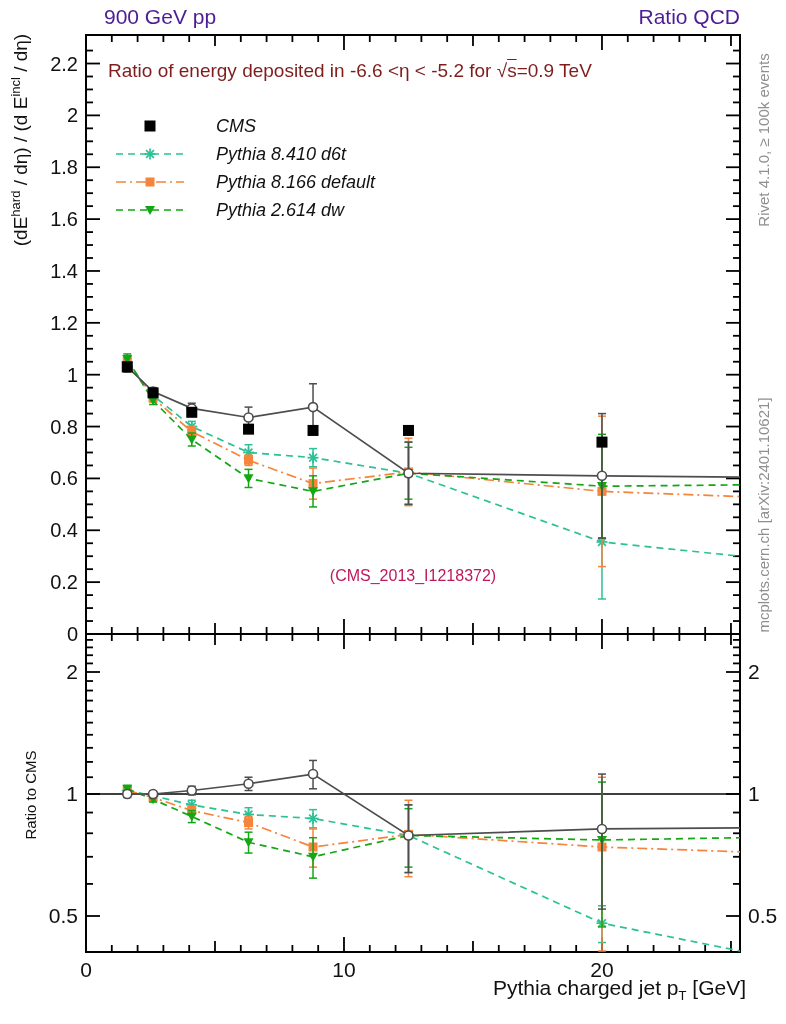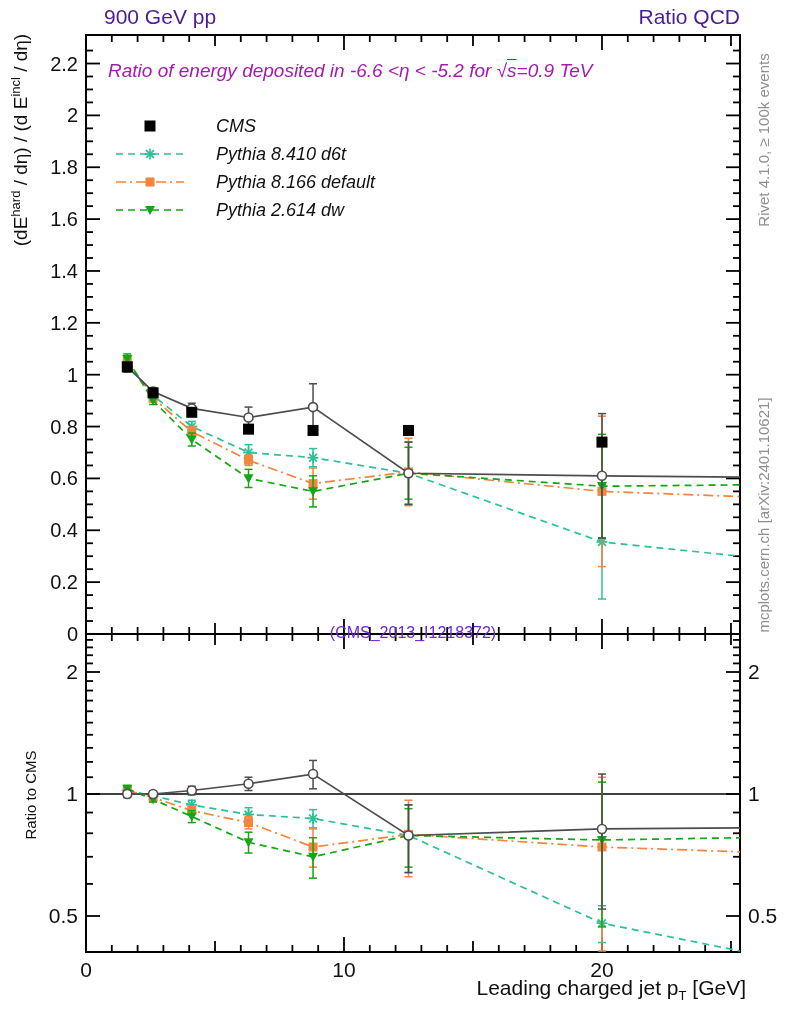--- a/index.html
+++ b/index.html
@@ -3,37 +3,37 @@
 <meta charset="utf-8">
 <style>
   html,body{margin:0;padding:0;background:#fff;}
   .page{position:relative;width:786px;height:1024px;background:#ffffff;overflow:hidden;
         font-family:"Liberation Sans", sans-serif;color:#111;}
   svg{position:absolute;left:0;top:0;}
   .overlay{position:absolute;white-space:nowrap;}
   .hdr{font-size:21px;color:#4c1d95;top:5px;}
   .hdr-left{left:104px;}
   .hdr-right{right:46px;}
-  .plot-title{left:108px;top:60px;font-size:19px;color:#a21caf;font-style:italic;}
+  .plot-title{left:108px;top:60px;font-size:19px;color:#7f1d1d;}
   .plot-title .ols{text-decoration:overline;}
   .legend{left:112px;top:109px;}
   .legend-row{display:flex;align-items:flex-end;height:28px;font-style:italic;}
   .legend-row svg{position:static;display:block;}
   .legend-label{margin-left:28px;font-size:18px;color:#111;}
   .ylabel-main{left:20px;top:140px;transform:translate(-50%,-50%) rotate(-90deg);
                font-size:19px;color:#111;}
   .ylabel-ratio{left:30px;top:795px;transform:translate(-50%,-50%) rotate(-90deg);
                 font-size:15px;color:#111;}
   .xtitle{right:40px;top:976px;font-size:21px;color:#111;}
   sup,sub{font-size:13px;}
   .credit{color:#8f8f8f;font-size:15px;transform:translate(-50%,-50%) rotate(-90deg);}
   .credit-top{left:763px;top:140px;}
   .credit-bottom{left:763px;top:515px;}
-  .watermark{left:86px;top:624px;width:654px;text-align:center;
-             font-size:16px;color:#6d28d9;}
+  .watermark{left:86px;top:567px;width:654px;text-align:center;
+             font-size:16px;color:#be185d;}
 </style>
 </head>
 <body>
 
 <div class="page">
 
   <svg id="plot-svg" width="786" height="1024">
       <defs>
         <clipPath id="clip-main">
           <rect x="86" y="35" width="654" height="599"></rect>
@@ -628,21 +628,21 @@
 
   <div class="overlay hdr hdr-left">900 GeV pp</div>
   <div class="overlay hdr hdr-right">Ratio QCD</div>
 
   <div class="overlay plot-title"><span>Ratio of energy deposited in -6.6 &lt;η &lt; -5.2 for </span><span>√</span><span class="ols">s</span><span>=0.9 TeV</span></div>
 
   <div class="overlay ylabel-main"><span>(dE</span><sup>hard</sup><span> / dη) / (d E</span><sup>incl</sup><span> / dη)</span></div>
 
   <div class="overlay ylabel-ratio">Ratio to CMS</div>
 
-  <div class="overlay xtitle"><span>Leading charged jet p</span><sub>T</sub><span> [GeV]</span></div>
+  <div class="overlay xtitle"><span>Pythia charged jet p</span><sub>T</sub><span> [GeV]</span></div>
 
   <div class="overlay credit credit-top">Rivet 4.1.0, ≥ 100k events</div>
   <div class="overlay credit credit-bottom">mcplots.cern.ch [arXiv:2401.10621]</div>
 
   <div class="overlay watermark">(CMS_2013_I1218372)</div>
 
   <div class="overlay legend">
     <div class="legend-row">
       <svg class="lgm" width="76" height="22">
           <g>

